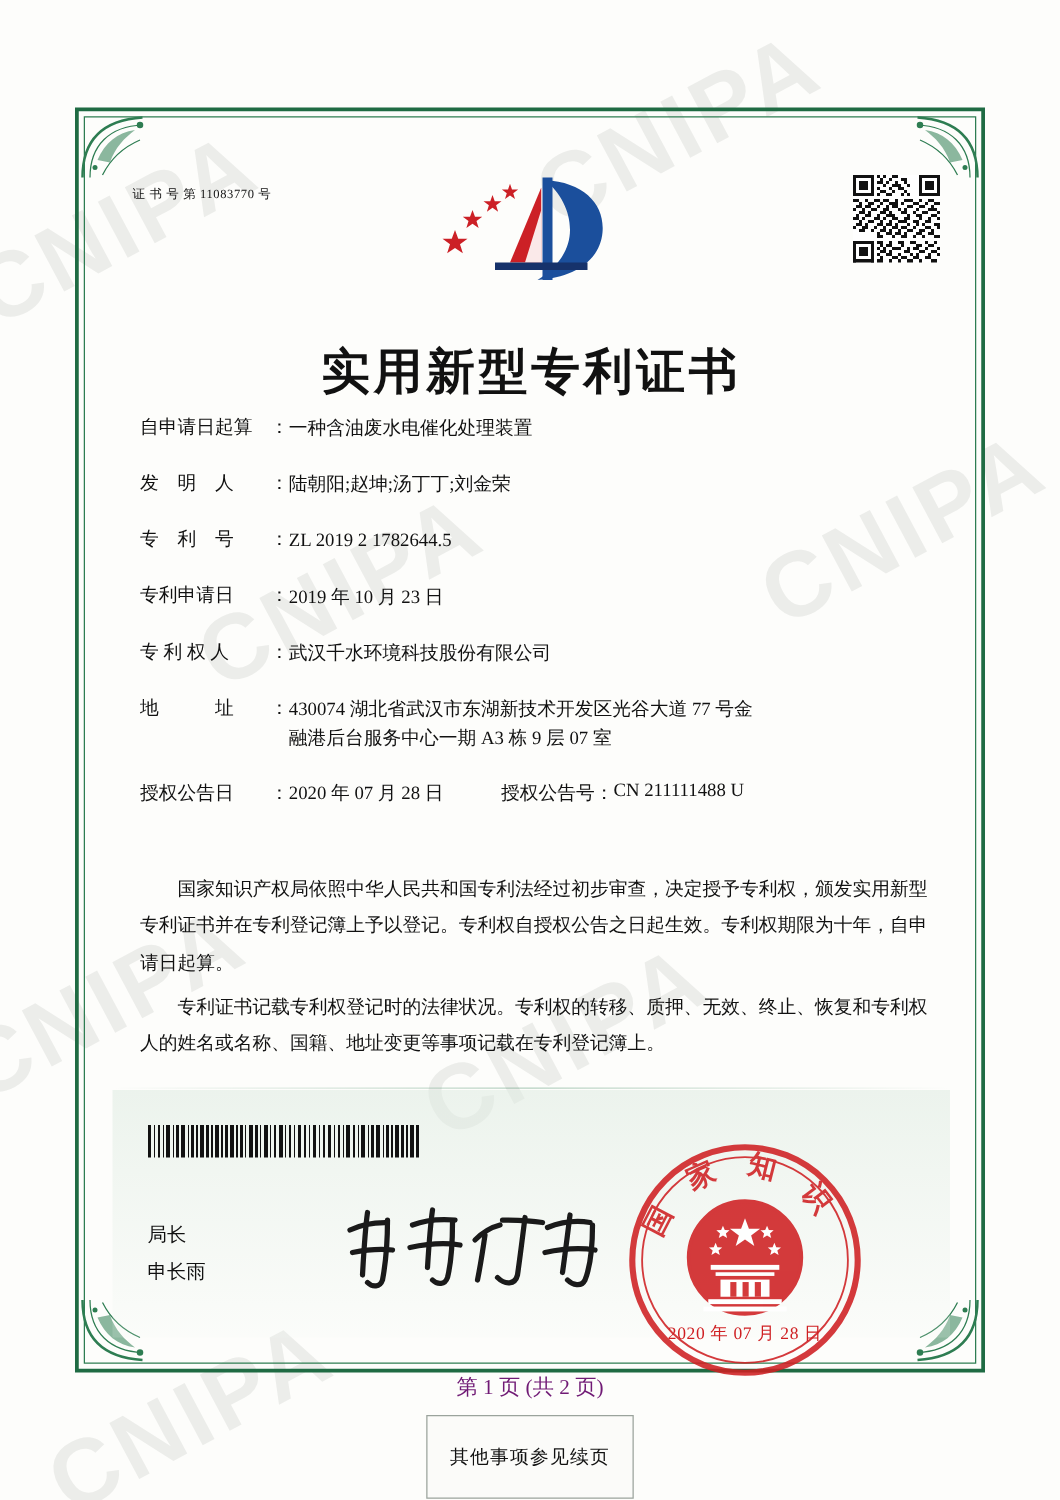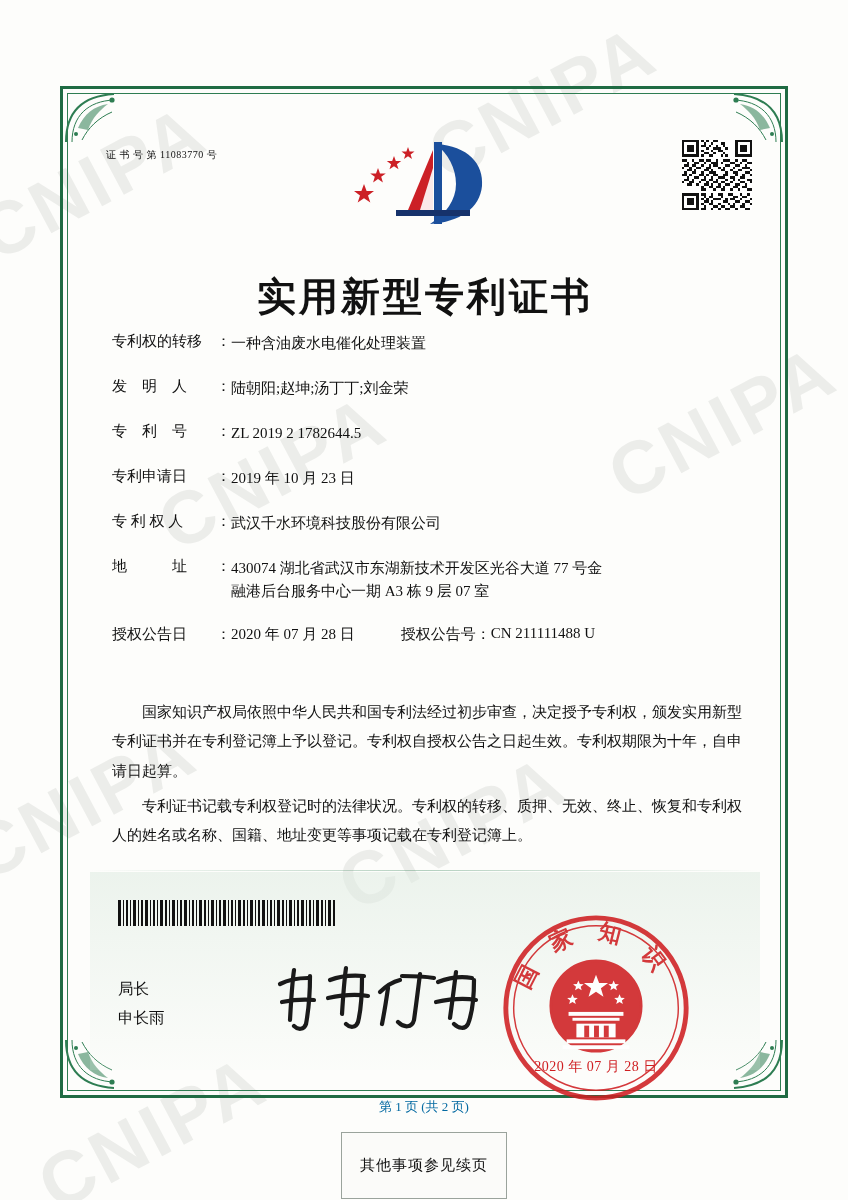--- a/index.html
+++ b/index.html
@@ -242,22 +242,22 @@
     font-family: "Liberation Serif", serif;
   }
 
   
   #page-number {
     position: absolute;
     left: 0;
     right: 0;
     top: 1098px;
     text-align: center;
-    font-size: 13px;
-    color: #0369a1;
+    font-size: 17px;
+    color: #701a75;
   }
   #footer-note {
     position: absolute;
     left: 50%;
     transform: translateX(-50%);
     top: 1132px;
     padding: 23px 18px;
     border: 1px solid #9aa39c;
     background: #fbfbf9;
     font-size: 15px;
@@ -535,21 +535,21 @@
           <polygon points="58,9 59.6,13.6 64.5,13.6 60.6,16.5 62,21.1 58,18.3 54,21.1 55.4,16.5 51.5,13.6 56.4,13.6"></polygon>
         </g>
       </svg>
     </div>
 
     <div id="doc-title">实用新型专利证书</div>
 
     <div id="fields">
 
       <div class="field-row">
-        <span class="field-label">专利权的转移</span>
+        <span class="field-label">自申请日起算</span>
         <span class="field-colon">：</span>
         <span class="field-value">一种含油废水电催化处理装置</span>
       </div>
 
       <div class="field-row">
         <span class="field-label">发　明　人</span>
         <span class="field-colon">：</span>
         <span class="field-value">陆朝阳;赵坤;汤丁丁;刘金荣</span>
       </div>
 

